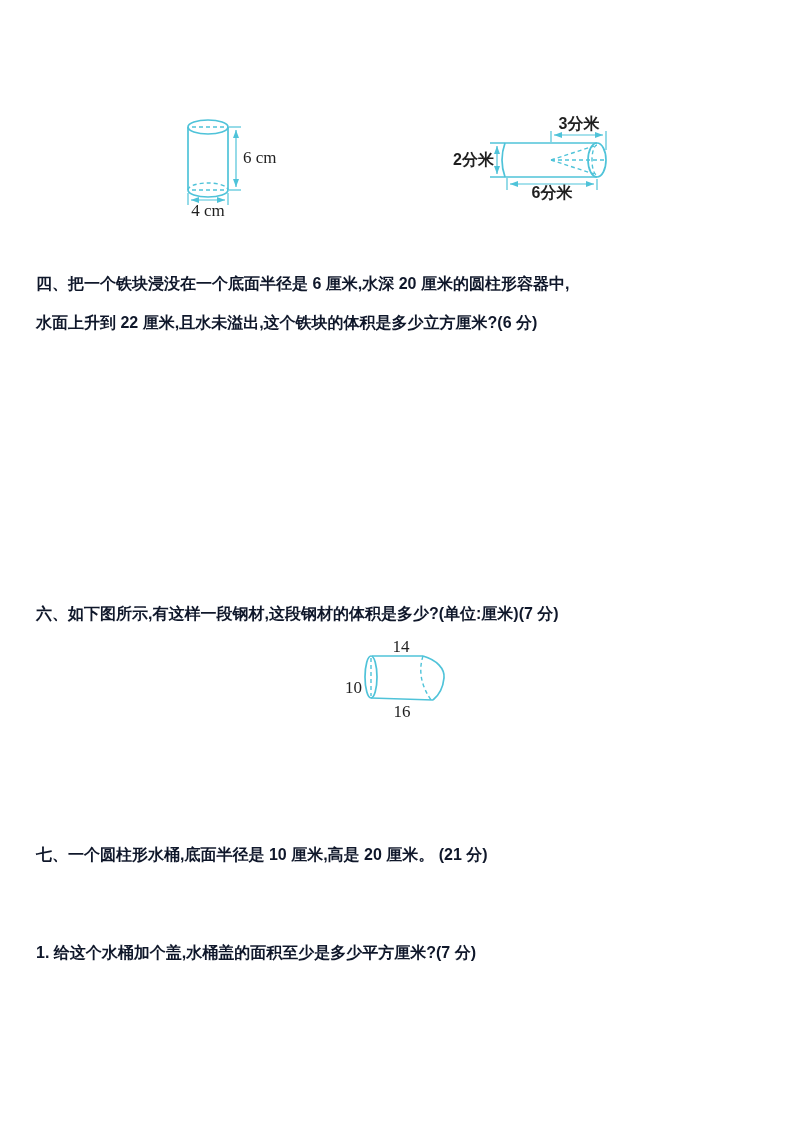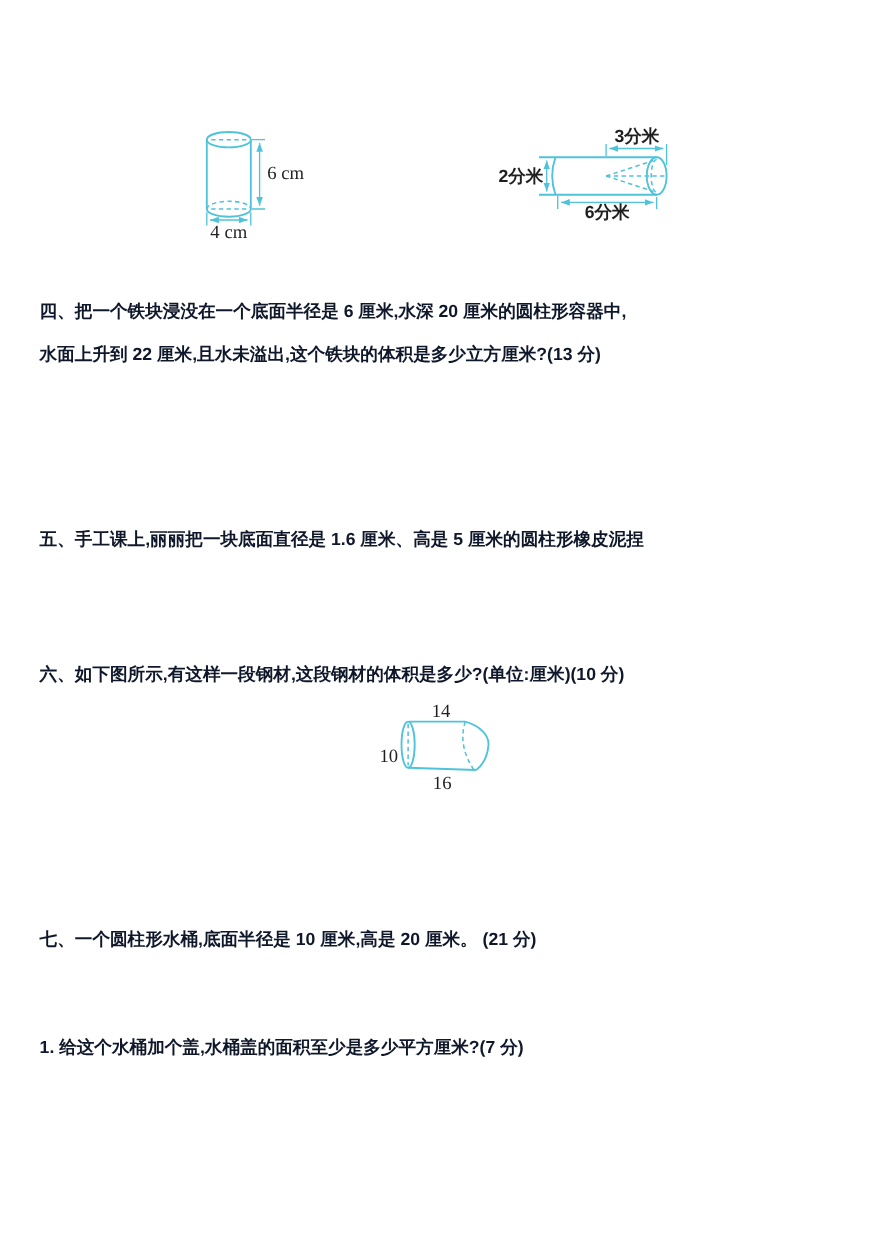--- a/index.html
+++ b/index.html
@@ -81,29 +81,28 @@
     <line class="dim" x1="147" y1="76" x2="147" y2="87"></line>
     <line class="dim" x1="60" y1="81" x2="144" y2="81" marker-start="url(#a2)" marker-end="url(#a2)"></line>
   </g>
   <text class="cn" x="129" y="26" text-anchor="middle">3分米</text>
   <text class="cn" x="44" y="62" text-anchor="end">2分米</text>
   <text class="cn" x="102" y="95" text-anchor="middle">6分米</text>
 </svg>
 
 <div class="q" style="top:264px">
   <div>四、把一个铁块浸没在一个底面半径是 6 厘米,水深 20 厘米的圆柱形容器中,</div>
-  <div>水面上升到 22 厘米,且水未溢出,这个铁块的体积是多少立方厘米?(13 分)</div>
+  <div>水面上升到 22 厘米,且水未溢出,这个铁块的体积是多少立方厘米?(6 分)</div>
 </div>
 
 <div class="q" style="top:471px">
-  <div>五、手工课上,丽丽把一块底面直径是 1.6 厘米、高是 5 厘米的圆柱形橡皮泥捏</div>
 </div>
 
 <div class="q" style="top:594px">
-  <div>六、如下图所示,有这样一段钢材,这段钢材的体积是多少?(单位:厘米)(10 分)</div>
+  <div>六、如下图所示,有这样一段钢材,这段钢材的体积是多少?(单位:厘米)(7 分)</div>
 </div>
 
 <svg class="fig" style="left:335px;top:633px" width="130" height="95" viewBox="0 0 130 95">
   <g class="diag" stroke="#4fc3d9">
     <ellipse class="s" cx="36" cy="44" rx="6" ry="21"></ellipse>
     <line class="d" x1="36" y1="25" x2="36" y2="63"></line>
     <line class="s" x1="37" y1="23" x2="88" y2="23"></line>
     <line class="s" x1="36" y1="65" x2="98" y2="67"></line>
     <path class="s" d="M88,23 C102,27 110,36 109,45 C108,55 103,63 98,67"></path>
     <path class="d" d="M88,23 Q81,45 96,67"></path>

